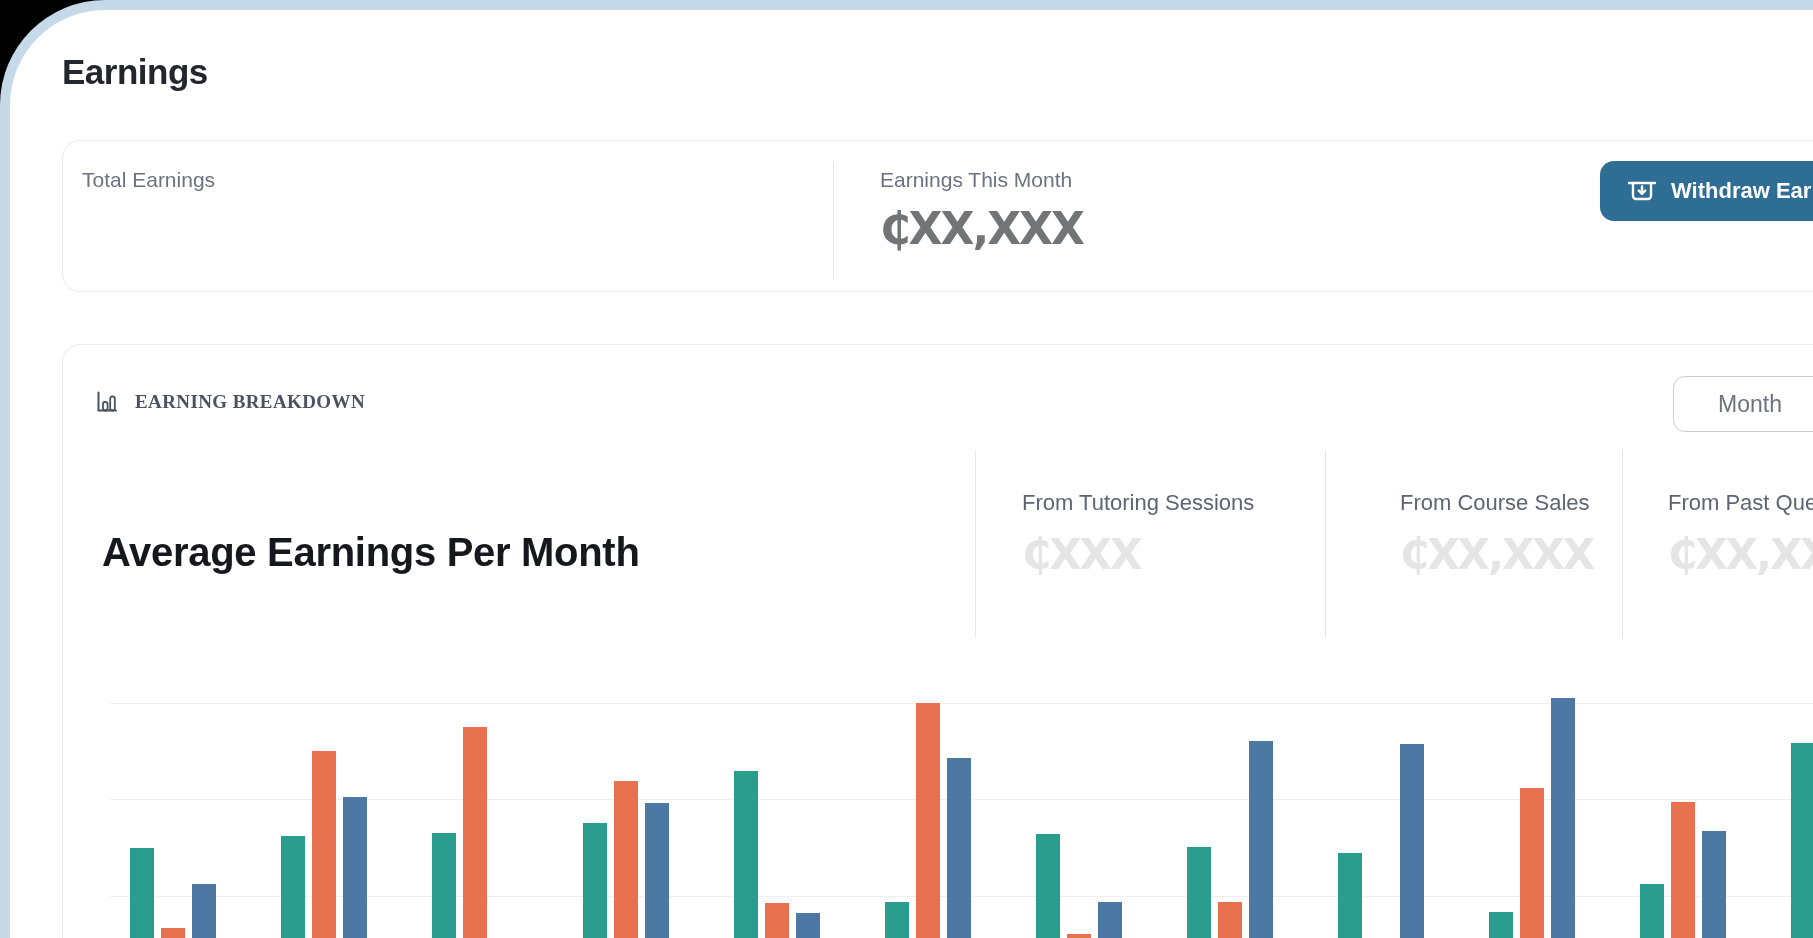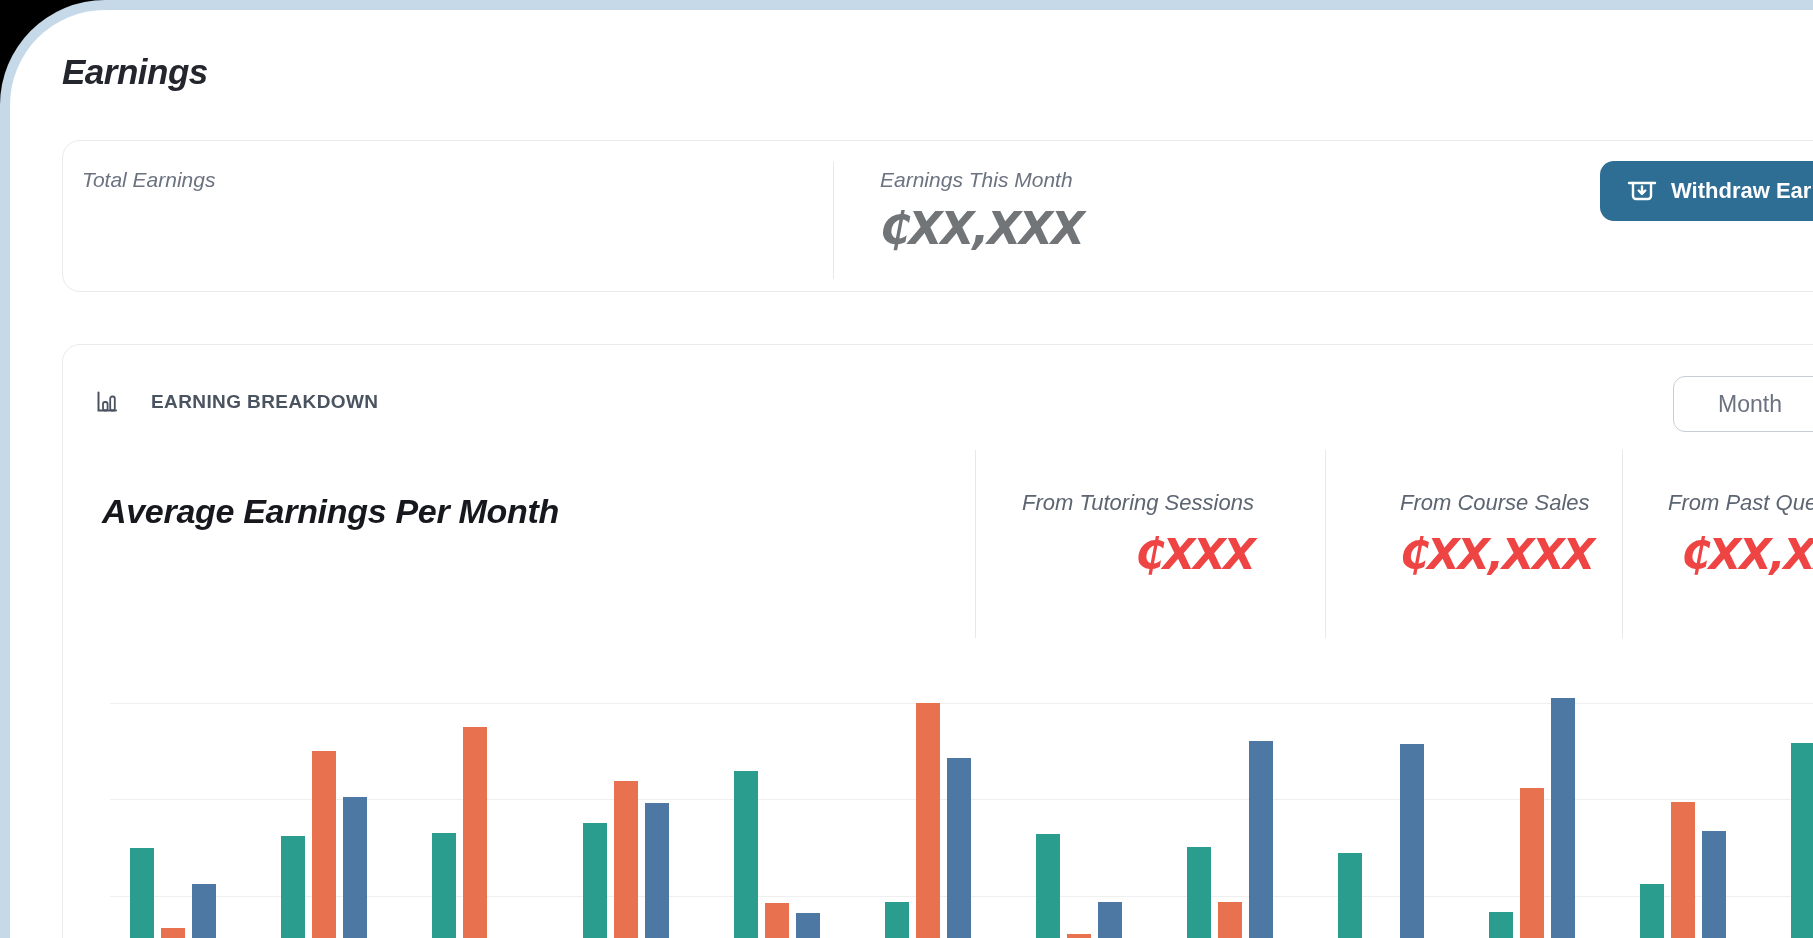--- a/index.html
+++ b/index.html
@@ -3,46 +3,46 @@
 <meta charset="utf-8">
 <style>
   html,body{margin:0;padding:0;}
   body{width:1813px;height:938px;overflow:hidden;background:#000;position:relative;
        font-family:"Liberation Sans",sans-serif;}
   .canvas{position:absolute;left:0;top:0;width:1813px;height:938px;overflow:hidden;}
   .frame{position:absolute;left:0;top:0;right:0;bottom:0;background:#c6d9e9;
          border-top-left-radius:105px;}
   .page{position:absolute;left:10px;top:10px;right:0;bottom:0;background:#ffffff;
         border-top-left-radius:95px;}
-  .abs{position:absolute;font-style:italic;}
+  .abs{position:absolute;}
   .page-title{left:62px;top:52px;font-size:35px;font-weight:700;color:#23262c;letter-spacing:-0.5px;}
   .card{position:absolute;background:#fff;border:1px solid #e9eaec;border-radius:18px;}
   #summary-card{left:62px;top:140px;width:1798px;height:150px;}
   #breakdown-card{left:62px;top:344px;width:1798px;height:700px;}
   .vdiv{position:absolute;width:1px;background:#e7e8ea;}
   .stat-label{font-size:21px;color:#6b7280;}
   .big-value{font-family:"DejaVu Sans","Liberation Sans",sans-serif;
              font-size:44px;font-weight:700;color:#727578;letter-spacing:-2px;}
   .badge{position:absolute;left:1307px;top:228px;height:34px;border-radius:17px;
          background:#e8f8ef;color:#13a15c;font-size:20px;display:flex;align-items:center;
          gap:9px;padding:0 15px;box-sizing:border-box;white-space:nowrap;}
   .btn{position:absolute;left:1600px;top:161px;height:60px;width:300px;border-radius:14px;
        background:#2e6d94;color:#fff;font-size:22px;font-weight:700;display:flex;
        align-items:center;gap:13px;padding-left:26px;box-sizing:border-box;border:none;
        white-space:nowrap;cursor:pointer;}
-  .bd-header{position:absolute;left:95px;top:390px;display:flex;align-items:center;gap:32px;}
+  .bd-header{position:absolute;left:95px;top:390px;display:flex;align-items:center;gap:16px;font-family:Liberation Serif, serif;}
   .bd-header-label{font-size:19px;font-weight:600;color:#4a5360;letter-spacing:0.4px;}
   .select{position:absolute;left:1673px;top:376px;width:200px;height:56px;border:1.5px solid #c9ced5;
           border-radius:12px;display:flex;align-items:center;padding-left:44px;box-sizing:border-box;
           font-size:23px;color:#6b7280;background:#fff;cursor:pointer;}
-  .chart-title{left:102px;top:492px;font-size:34px;font-weight:700;color:#16181d;letter-spacing:-0.3px;}
+  .chart-title{left:102px;top:530px;font-size:40px;font-weight:700;color:#16181d;letter-spacing:-0.3px;}
   .chart-subtitle{left:102px;top:549px;font-size:22px;color:#6b7280;}
   .stat-col-label{font-size:22px;color:#5c6571;white-space:nowrap;}
   .stat-col-value{font-family:"DejaVu Sans","Liberation Sans",sans-serif;
-                  font-size:42px;font-weight:700;color:#ef4444;letter-spacing:-2px;white-space:nowrap;text-align:right;}
+                  font-size:42px;font-weight:700;color:#e5e5e5;letter-spacing:-2px;white-space:nowrap;}
   .gridline{position:absolute;left:110px;width:1703px;height:1px;background:#efefef;}
   .bar{position:absolute;width:24px;}
   svg{display:block;}
 </style>
 </head>
 <body>
 
 <div class="canvas">
   <div class="frame"></div>
   <div class="page"></div>

